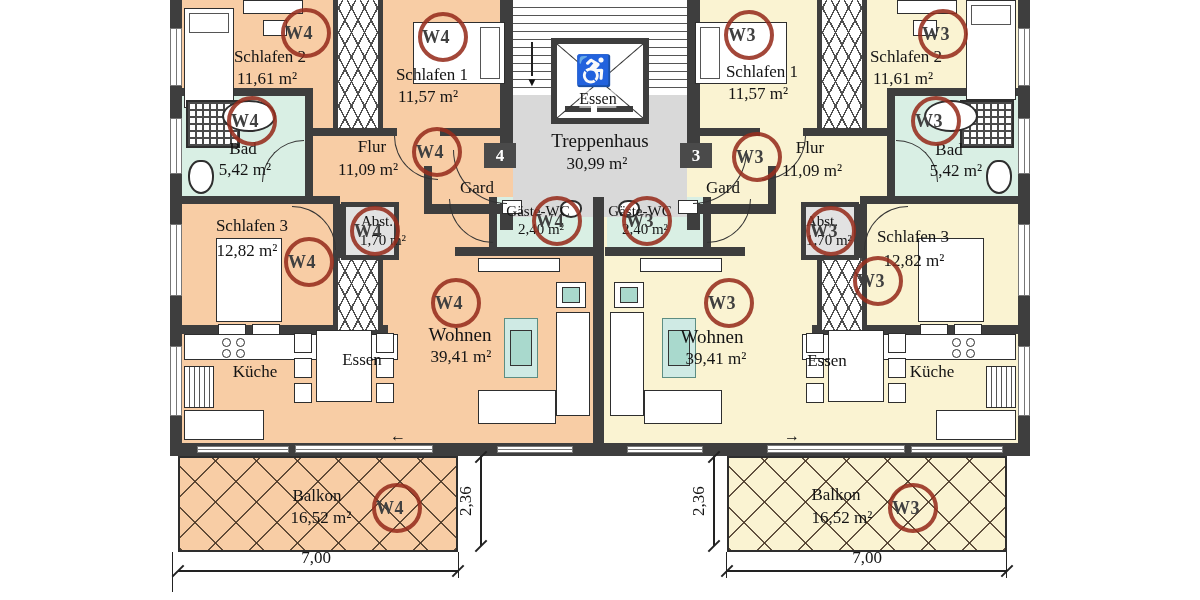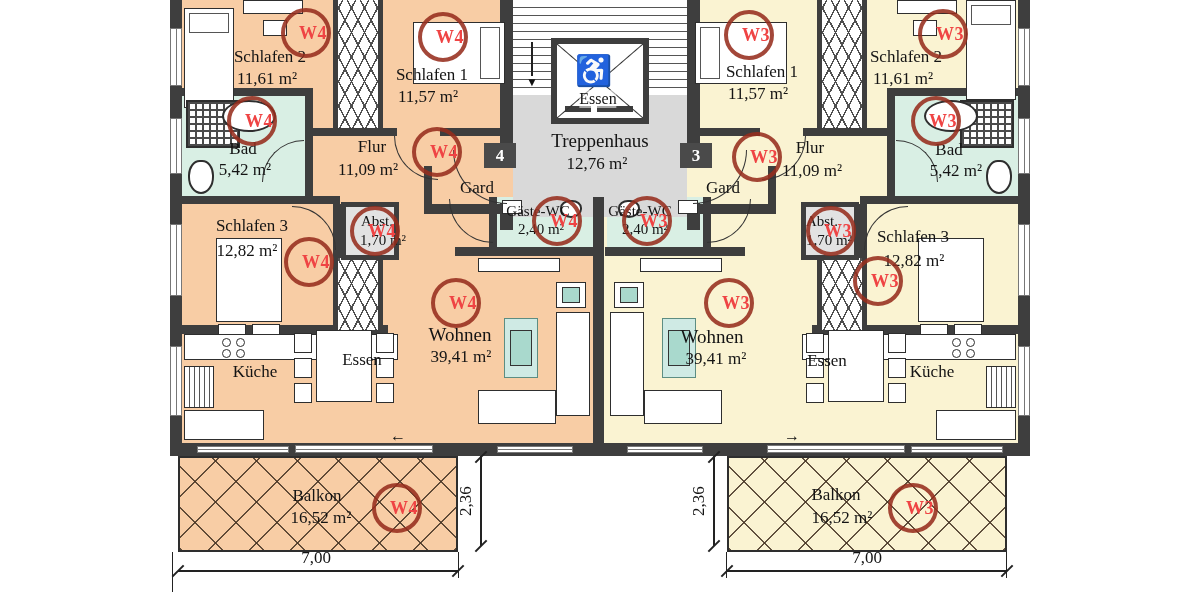--- a/index.html
+++ b/index.html
@@ -6,21 +6,21 @@
   .canvas{position:relative;width:1200px;height:600px;background:#fff;overflow:hidden;
           font-family:"Liberation Serif",serif;color:#111;}
   .w{position:absolute;background:#3e3e3e;}
   .room{position:absolute;}
   .lbl{position:absolute;transform:translate(-50%,-50%);white-space:nowrap;text-align:center;
        font:17px "Liberation Serif",serif;color:#141414;z-index:30;}
   .lbl.big{font-size:19px;}
   .lbl.dimv{transform:translate(-50%,-50%) rotate(-90deg);}
   .marker{position:absolute;transform:translate(-50%,-50%);width:42px;height:42px;
           border:4px solid rgba(150,45,30,.88);border-radius:50%;display:flex;align-items:center;
-          justify-content:flex-end;color:#ef4444;font:bold 18px "Liberation Serif",serif;
+          justify-content:flex-start;color:#404040;font:bold 18px "Liberation Serif",serif;
           letter-spacing:.5px;z-index:40;background:transparent;}
   .badge{position:absolute;background:#4a4a4a;color:#fff;text-align:center;
          font:bold 17px "Liberation Serif",serif;z-index:35;}
   .furn{position:absolute;background:#fff;border:1.5px solid #2e2e2e;box-sizing:border-box;z-index:8;}
   .rug{position:absolute;background:#cfeae4;border:1px solid #5d8d82;box-sizing:border-box;z-index:7;}
   .rug-in{position:absolute;background:#a9d9cd;border:1px solid #333;box-sizing:border-box;z-index:8;}
   .shower{position:absolute;z-index:9;border:2px solid #2e2e2e;box-sizing:border-box;background-color:#fdfdfd;
           background-image:repeating-linear-gradient(0deg,#4a4a4a 0 1.6px,transparent 1.6px 7px),
                            repeating-linear-gradient(90deg,#4a4a4a 0 1.6px,transparent 1.6px 7px);}
   .oval{position:absolute;background:#fff;border:2px solid #2e2e2e;border-radius:50%;box-sizing:border-box;z-index:9;}
@@ -328,21 +328,21 @@
   <div class="lbl" style="left:640px;top:211px;font-size:15px;">Gäste-WC</div>
   <div class="lbl" style="left:645px;top:229px;font-size:15px;">2,40 m²</div>
   <div class="lbl big" style="left:712px;top:337px;">Wohnen</div>
   <div class="lbl" style="left:716px;top:359px;">39,41 m²</div>
   <div class="lbl" style="left:827px;top:361px;">Essen</div>
   <div class="lbl" style="left:932px;top:372px;">Küche</div>
   <div class="lbl" style="left:836px;top:495px;">Balkon</div>
   <div class="lbl" style="left:842px;top:518px;">16,52 m²</div>
 
   <div class="lbl big" style="left:600px;top:141px;">Treppenhaus</div>
-  <div class="lbl" style="left:597px;top:164px;">12,76 m²</div>
+  <div class="lbl" style="left:597px;top:164px;">30,99 m²</div>
 
   <div class="dline" style="left:178px;top:570px;width:280px;height:1.5px;"></div>
   <div class="tick" style="left:170px;top:570px;"></div>
   <div class="tick" style="left:450px;top:570px;"></div>
   <div class="lbl" style="left:316px;top:558px;">7,00</div>
   <div class="dline" style="left:172px;top:552px;width:1px;height:40px;"></div>
   <div class="dline" style="left:458px;top:552px;width:1px;height:26px;"></div>
 
   <div class="dline" style="left:727px;top:570px;width:280px;height:1.5px;"></div>
   <div class="tick" style="left:719px;top:570px;"></div>

